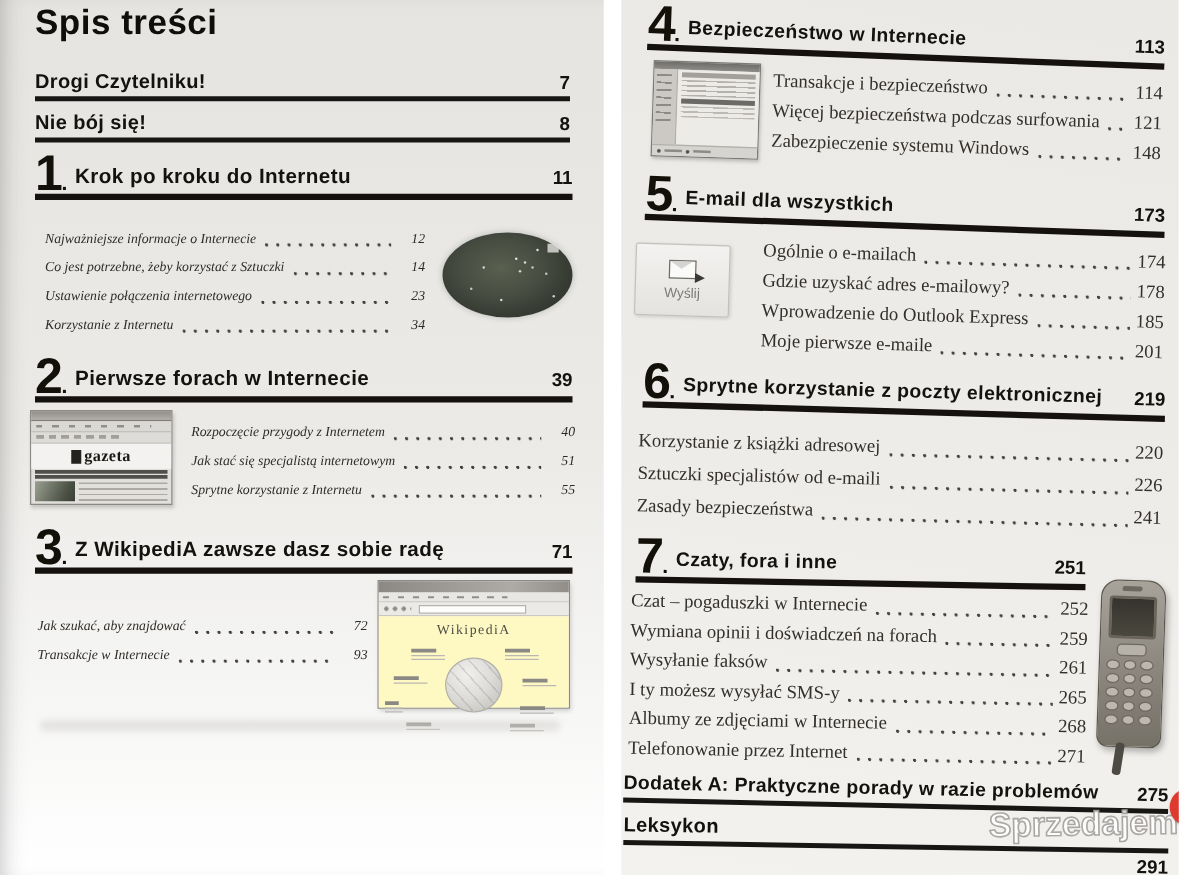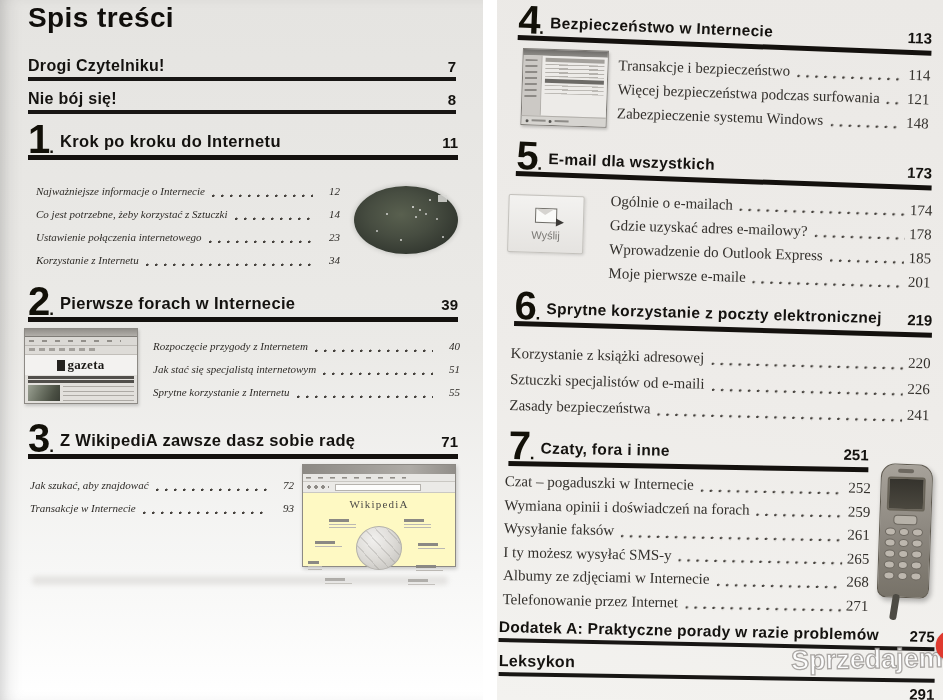--- a/index.html
+++ b/index.html
@@ -51,21 +51,21 @@
   #lp-s0 { left:28px; top:57px; width:428px; }
   #lp-s1 { left:28px; top:90px; width:428px; }
   #lp-c1h { left:28px; top:124px; width:430px; }
   #lp-c1b { left:36px; top:180px; width:422px; display:flex; }
   #lp-c1b .entries { width:304px; }
   #lp-c2h { left:28px; top:286px; width:430px; }
   #lp-c2b { left:24px; top:328px; width:436px; display:flex; }
   #lp-c2b .entries { flex:1; margin-left:15px; margin-top:7px; }
   #lp-c3h { left:28px; top:423px; width:430px; }
   #lp-c3b { left:30px; top:464px; width:426px; display:flex; }
-  #lp-c3b .entries { width:264px; margin-top:10px; }
+  #lp-c3b .entries { width:264px; margin-top:26px; }
   #lp-ghost { left:32px; top:576px; width:416px; height:9px; background:#d5d3d0; opacity:.55; filter:blur(2.5px); border-radius:4px; }
 
   
   .tilt { transform-origin:left top; }
   #rp-c4h { left:22px; top:4px;  width:414px; transform:rotate(2.2deg); }
   #rp-c4b { left:26px; top:48px; width:408px; display:flex; transform:rotate(1.9deg); }
   #rp-c4b .entries { flex:1; margin-left:10px; margin-top:2px; }
   #rp-c5h { left:20px; top:140px; width:416px; transform:rotate(2deg); }
   #rp-c5b { left:12px; top:186px; width:424px; display:flex; transform:rotate(1.7deg); }
   #rp-c5b .entries { flex:1; margin-left:26px; }

